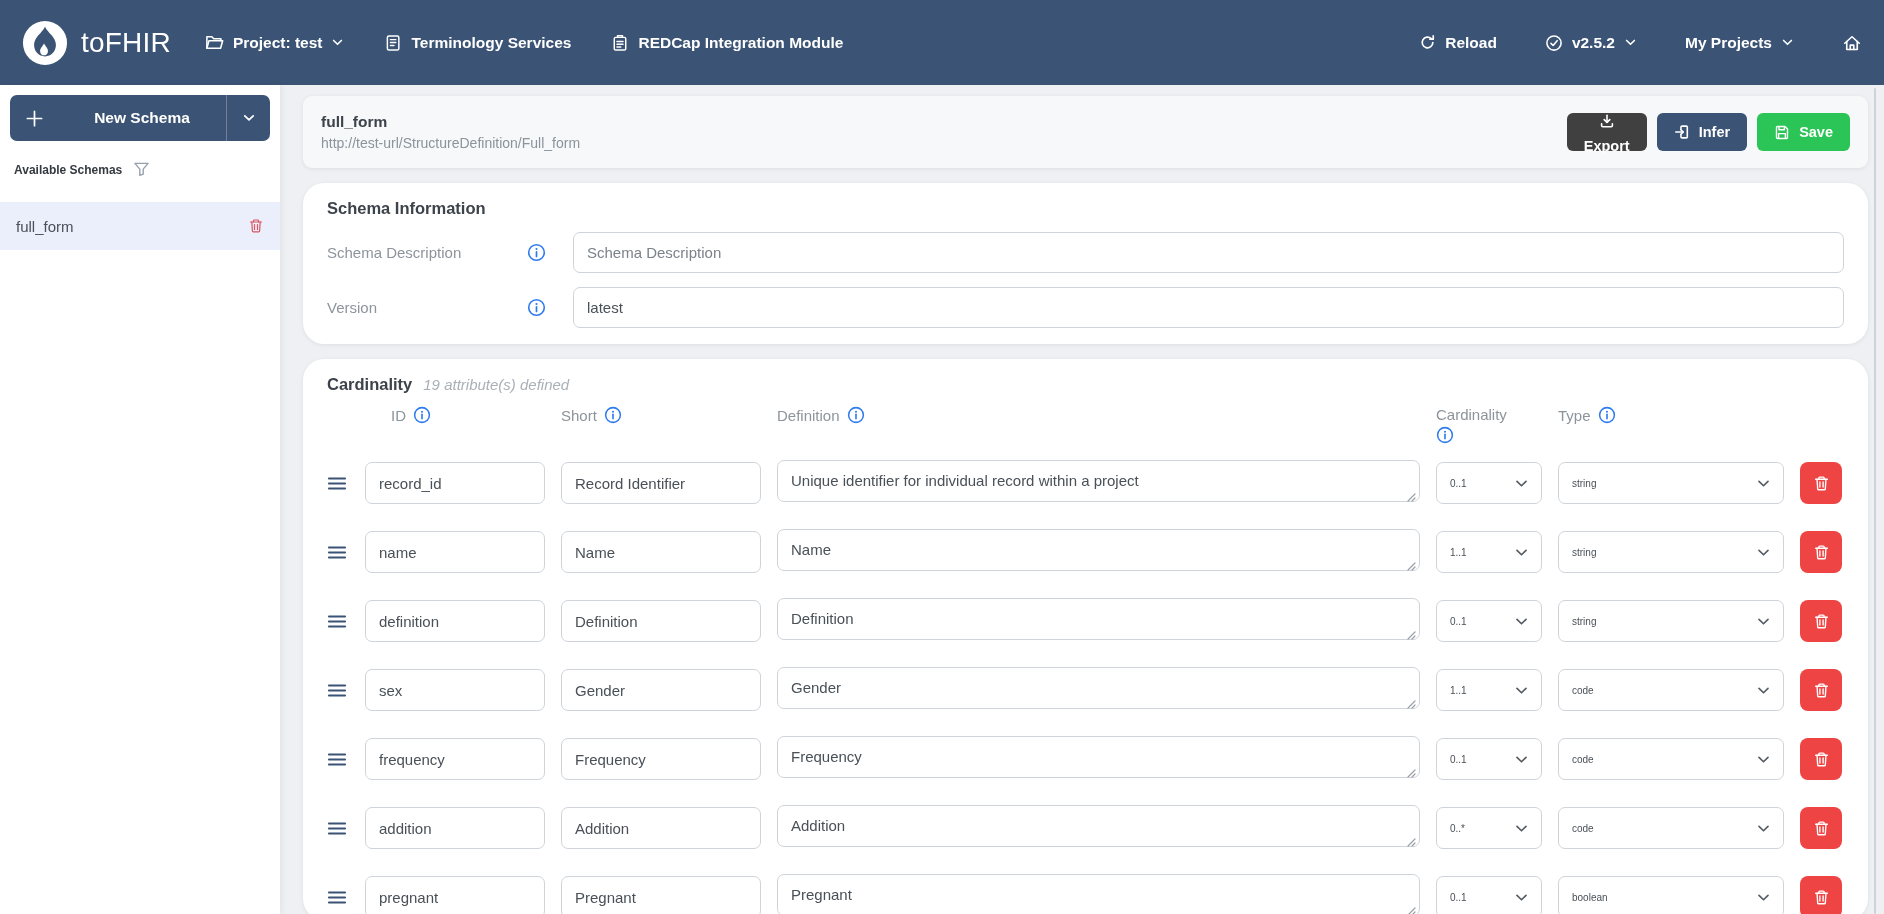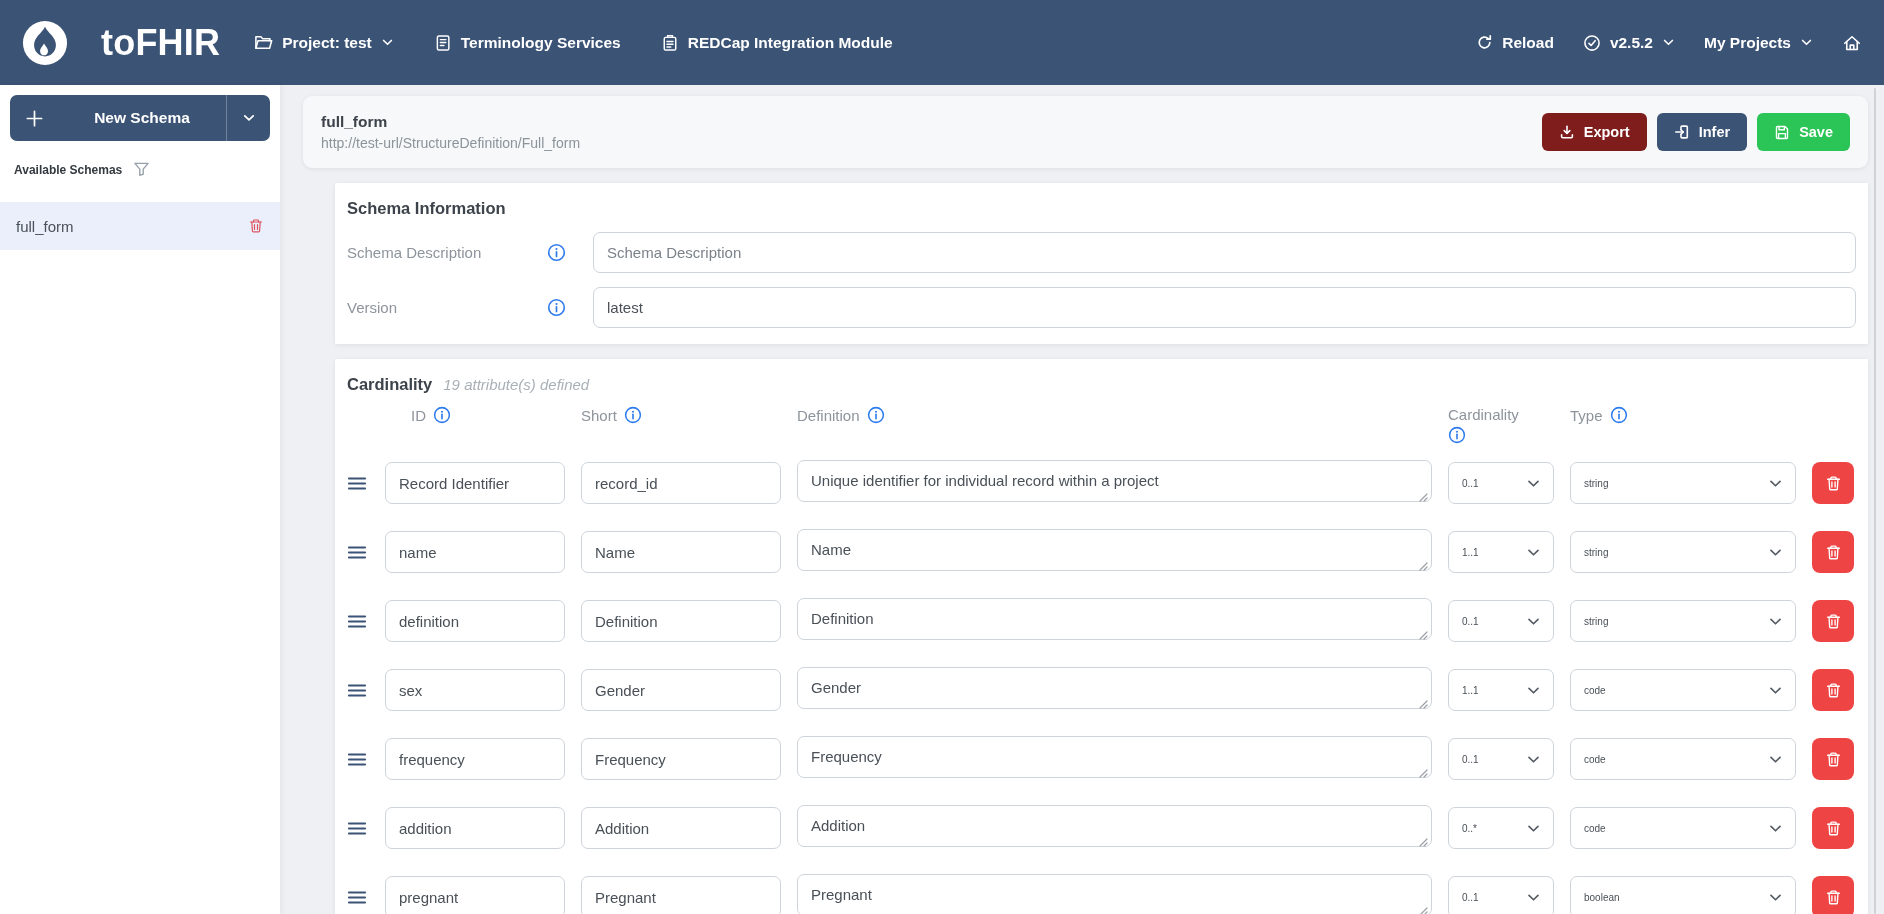--- a/index.html
+++ b/index.html
@@ -3,23 +3,23 @@
 <meta charset="utf-8">
 <style>
   * { box-sizing: border-box; margin: 0; padding: 0; }
   html, body { width: 1884px; height: 914px; overflow: hidden; }
   body { font-family: "Liberation Sans", "DejaVu Sans", sans-serif; background: #eef0f3; }
   svg { display: block; }
 
   
   .navbar { height: 85px; background: #3b5374; display: flex; align-items: center; padding: 0 22px; color: #fff; }
   .brand { display: flex; align-items: center; gap: 13px; cursor: pointer; }
-  .brand-name { font-size: 36px; font-weight: bold; letter-spacing: .2px; margin-left: 20px; }
+  .brand-name { font-size: 28px; font-weight: normal; letter-spacing: .2px; }
   .nav-left { display: flex; align-items: center; gap: 40px; margin-left: 34px; }
-  .nav-right { margin-left: auto; display: flex; align-items: center; gap: 29px; justify-content: flex-end; }
+  .nav-right { margin-left: auto; display: flex; align-items: center; gap: 48px; justify-content: flex-end; }
   .nav-item { display: flex; align-items: center; gap: 9px; font-size: 15.5px; font-weight: 600; cursor: pointer; white-space: nowrap; }
   .nav-item svg { flex: 0 0 auto; }
 
   
   .app { display: flex; height: 829px; }
 
   
   .sidebar { width: 280px; background: #fff; box-shadow: 2px 0 5px rgba(40,50,70,.06); position: relative; z-index: 2; }
   .new-schema { margin: 10px 10px 0 10px; height: 46px; background: #3b5374; border-radius: 7px; display: flex; align-items: stretch; color: #fff; cursor: pointer; }
   .new-schema .plus { width: 48px; display: flex; align-items: center; justify-content: center; }
@@ -31,25 +31,25 @@
 
   
   .main { flex: 1; padding: 11px 16px 0 23px; display: flex; flex-direction: column; overflow: hidden; }
   .card-shadow { box-shadow: 0 1px 4px rgba(30,40,60,.08); }
 
   .header-card { background: #f6f8fa; border-radius: 9px; height: 72px; display: flex; align-items: center; padding: 0 18px; flex: 0 0 auto; }
   .schema-title { font-size: 15.5px; font-weight: bold; color: #3d434a; }
   .schema-url { font-size: 14px; color: #8b939b; margin-top: 4px; }
   .header-btns { margin-left: auto; display: flex; gap: 10px; }
   .btn { height: 38px; border: none; border-radius: 6px; padding: 0 17px; display: flex; align-items: center; gap: 9px; color: #fff; font-family: inherit; font-weight: bold; font-size: 14.5px; cursor: pointer; }
-  .btn-export { background: #7f1d1d; }
+  .btn-export { background: #404040; flex-direction: column; }
   .btn-infer  { background: #3b5374; }
   .btn-save   { background: #2bc456; }
 
-  .card { background: #fff; border-radius: 1px; margin-top: 15px; padding: 16px 12px; margin-left: 32px; }
+  .card { background: #fff; border-radius: 21px; margin-top: 15px; padding: 16px 24px; }
   .section-title { font-size: 16.5px; font-weight: bold; color: #3d434a; }
 
   .form-row { display: grid; grid-template-columns: 200px 46px 1fr; align-items: center; margin-top: 14px; }
   .form-label { font-size: 15px; color: #8d949c; }
   .inp { height: 41px; width: 100%; border: 1px solid #ced4da; border-radius: 7px; padding: 0 13px; font-family: inherit; font-size: 15px; color: #495057; background: #fff; outline: none; }
   .inp::placeholder { color: #7b828a; opacity: 1; }
 
   
   .attr-card { flex: 1 1 auto; margin-bottom: -6px; overflow: hidden; }
   .attr-head { display: flex; align-items: baseline; gap: 11px; }
@@ -331,22 +331,22 @@
         <span></span>
       </div>
 
       <div id="attr-rows">
   <div class="grid attr-row">
     <span class="drag">
               <svg width="20" height="17" viewBox="0 0 20 16" fill="none" stroke="#3b5374" stroke-width="2.2" stroke-linecap="round">
                 <path d="M2 3h16M2 8h16M2 13h16"></path>
               </svg>
             </span>
+    <input class="inp" value="record_id" style="">
     <input class="inp" value="Record Identifier" style="">
-    <input class="inp" value="record_id" style="">
     <span class="ta-wrap">
       <textarea class="inp" style="">Unique identifier for individual record within a project</textarea>
       <svg class="grip" width="10" height="10" viewBox="0 0 10 10" fill="none" stroke="#9aa0a6" stroke-width="1.2" stroke-linecap="round">
                 <path d="M9 2 2 9M9 6 6 9"></path>
               </svg>
     </span>
     <span class="select">
       <span>0..1</span>
       <svg width="15" height="15" viewBox="0 0 16 16" fill="none" stroke="#555c63" stroke-width="1.8" stroke-linecap="round" stroke-linejoin="round">
                 <path d="M3.2 5.8 8 10.4l4.8-4.6"></path>

